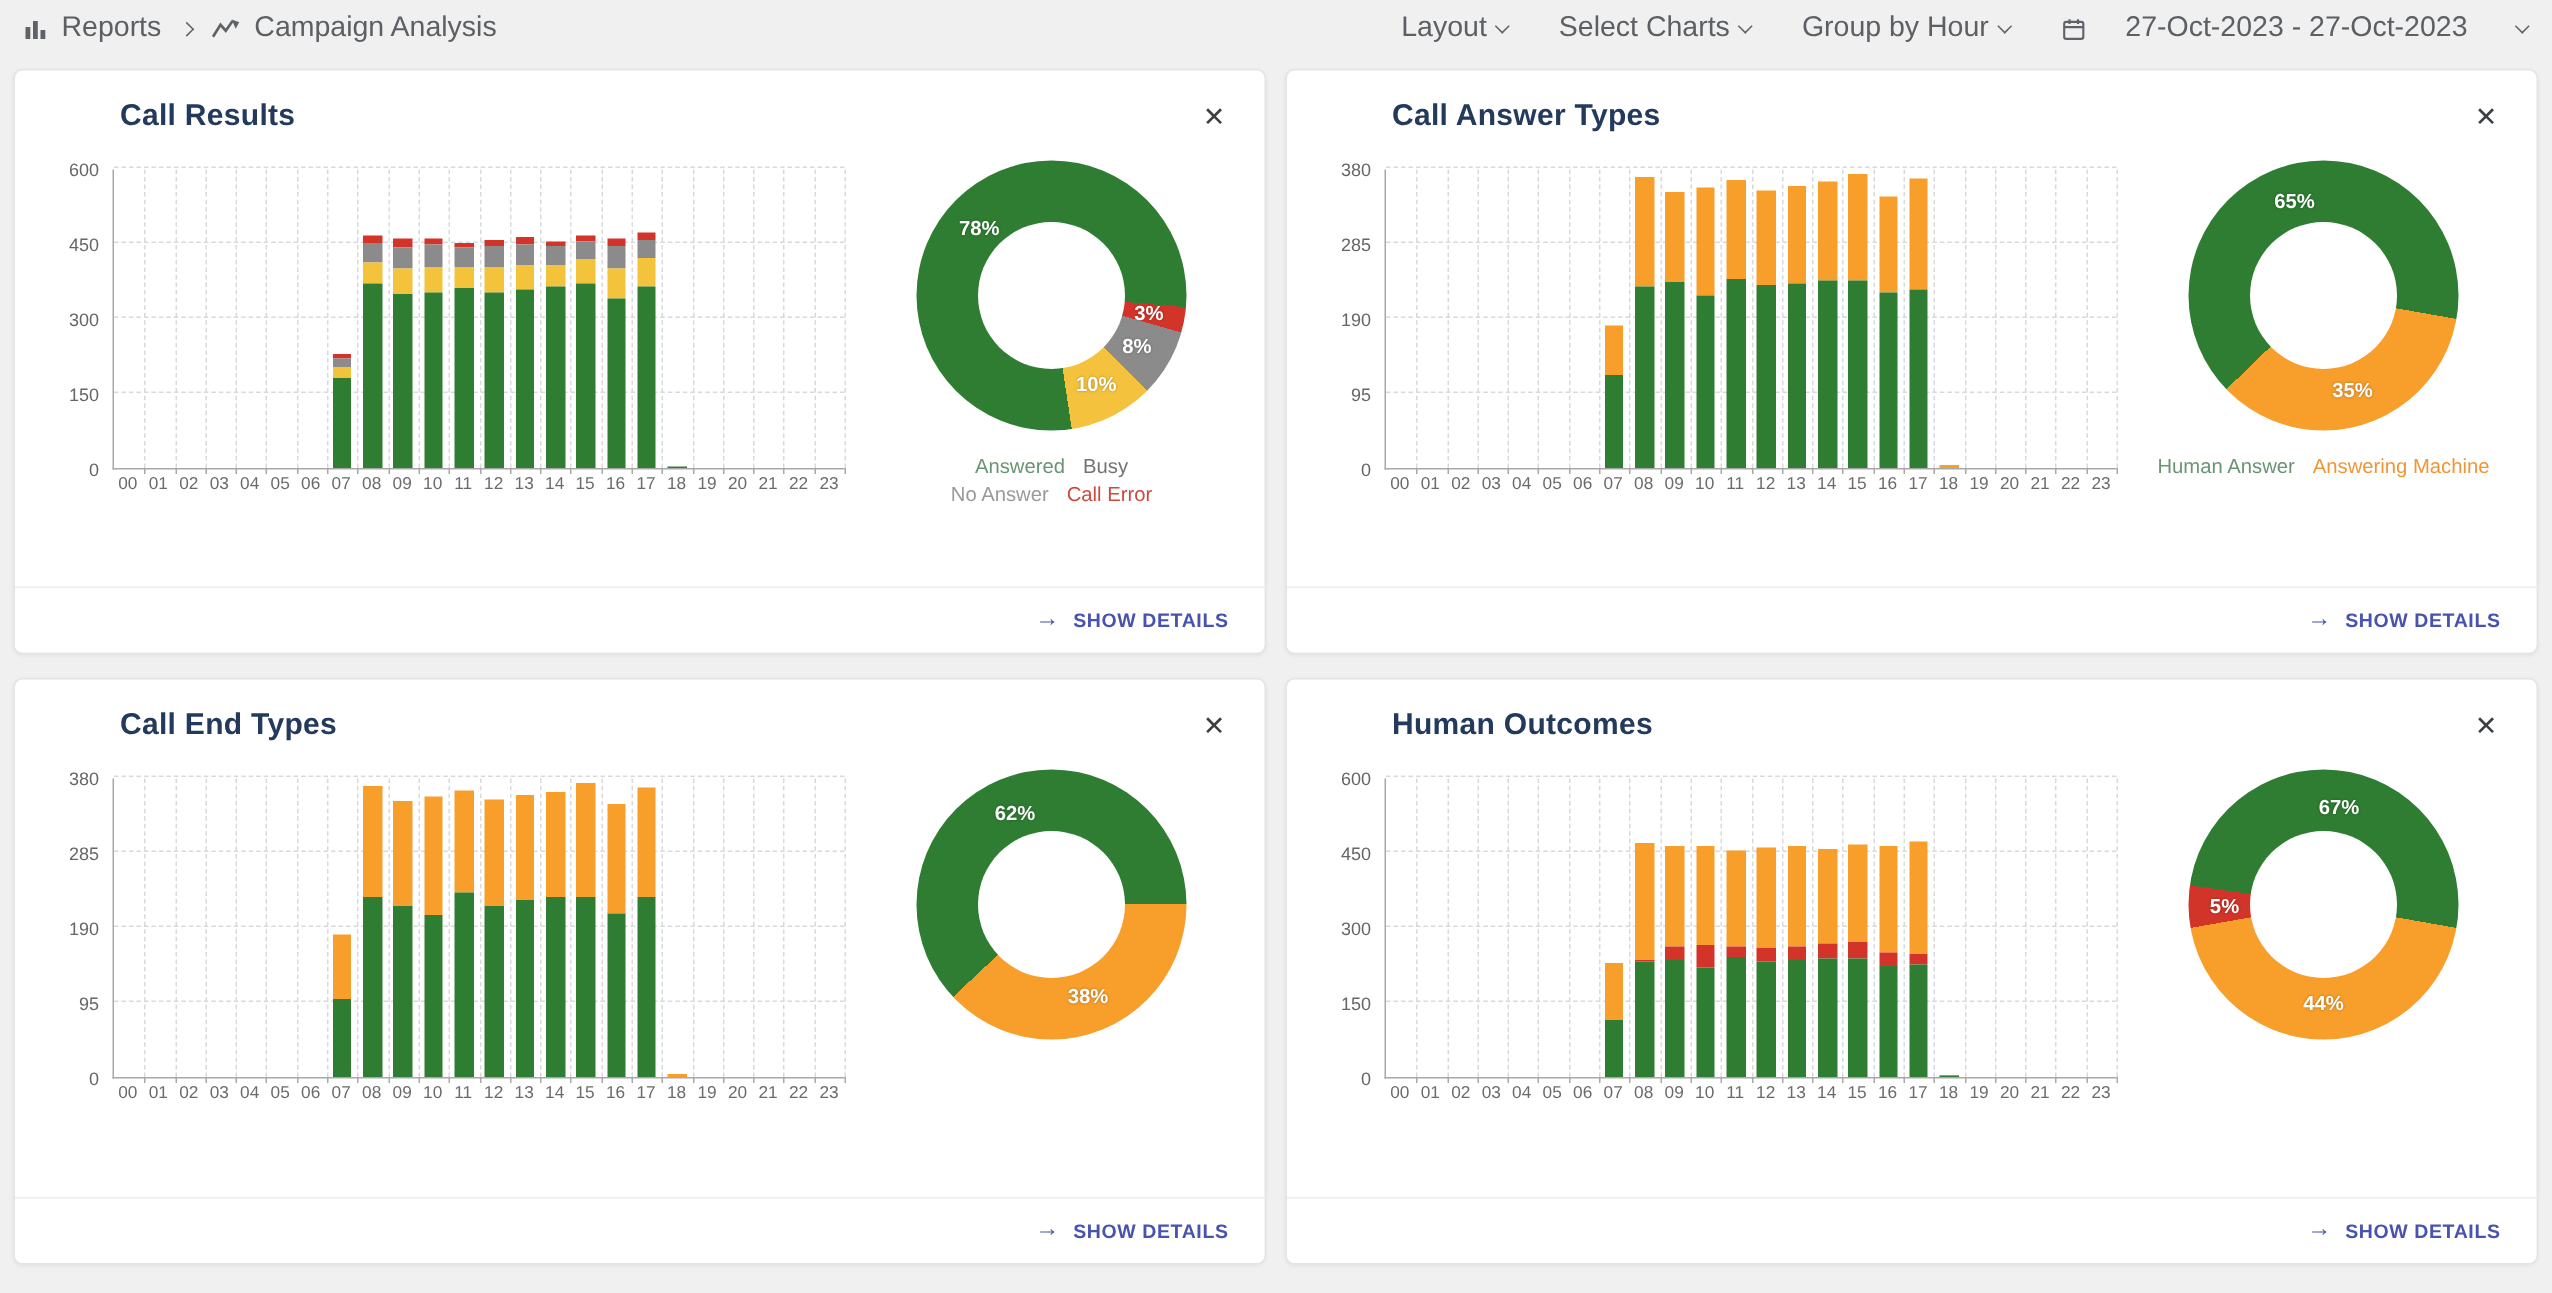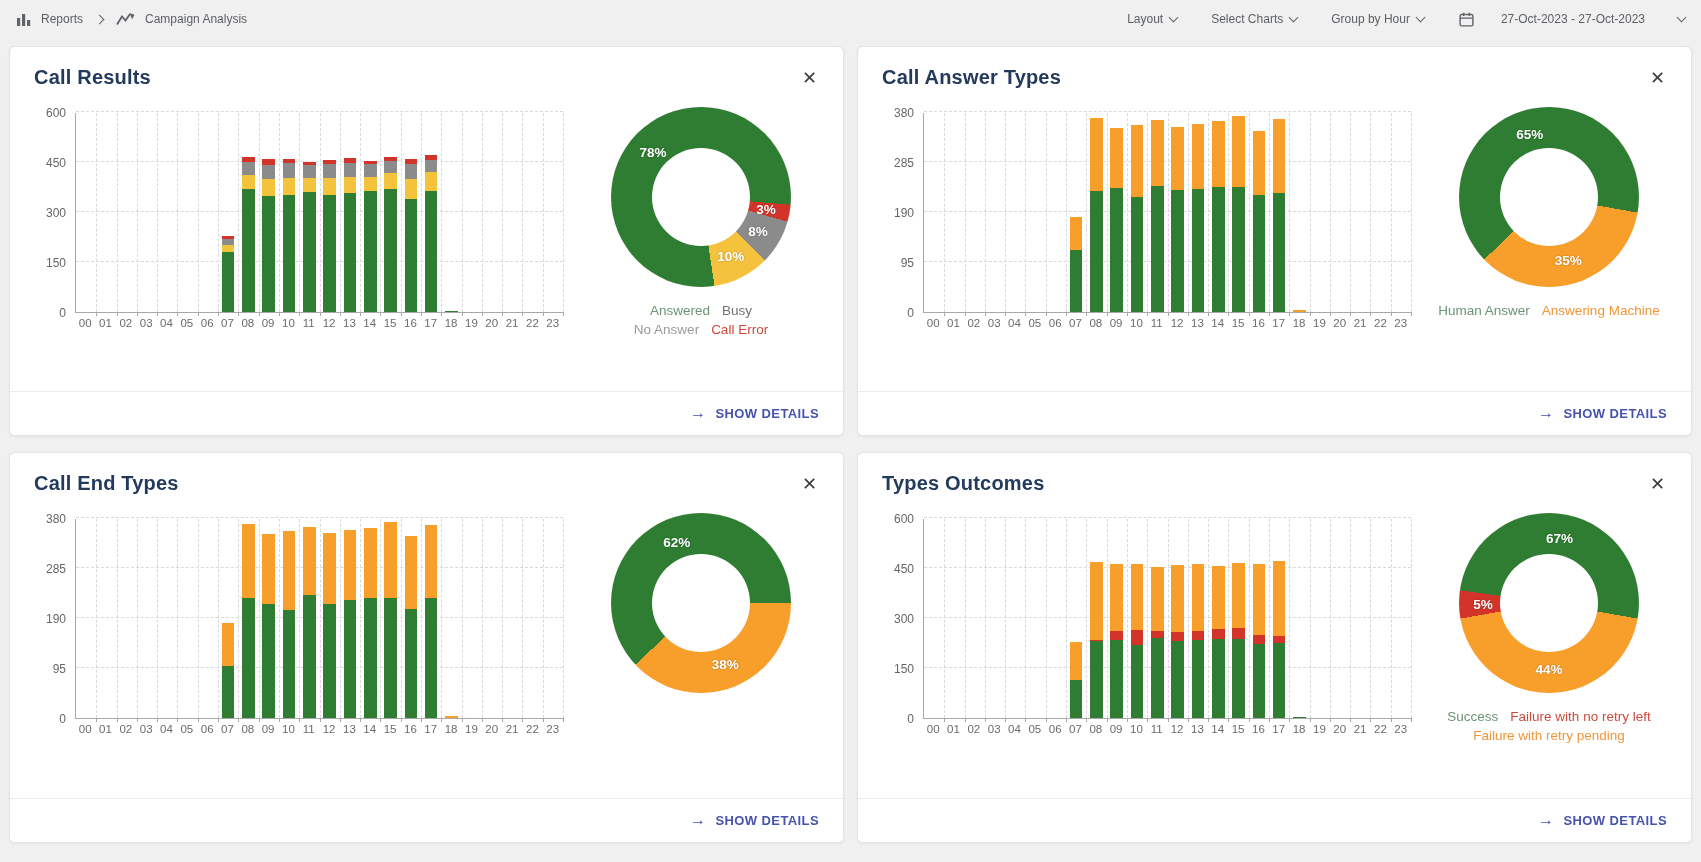--- a/index.html
+++ b/index.html
@@ -5,21 +5,21 @@
   * { box-sizing: border-box; }
   html,body{
     margin:0; width:1701px; height:862px;
     background:#f0f0f1; overflow:hidden;
     font-family:"Liberation Sans", sans-serif;
     -webkit-font-smoothing:antialiased;
   }
   
   .topbar{
     height:38px; display:flex; align-items:center; justify-content:space-between;
-    padding:0 16px; color:#5c6064; font-size:12px;
+    padding:0 16px; color:#5c6064; font-size:19px;
   }
   .crumbs{display:flex; align-items:center; gap:9px;}
   .crumbs .lbl{color:#5c6064;}
   .chev{
     display:inline-block; width:7px; height:7px;
     border-right:1.7px solid #5f6368; border-bottom:1.7px solid #5f6368;
     transform:rotate(45deg); margin:-3px 0 0 7px;
   }
   .chev.right{transform:rotate(-45deg); margin:0 4px;}
   .controls{display:flex; align-items:center; gap:34px;}
@@ -27,21 +27,21 @@
   .ctrl.date{gap:26px;}
   
   .grid{
     display:grid; grid-template-columns:835px 835px; grid-template-rows:390px 391px;
     column-gap:13px; row-gap:16px; padding:8px 9px 0 9px;
   }
   .card{
     position:relative; background:#fff; border:1px solid #e4e4e6; border-radius:6px;
     box-shadow:0 1px 3px rgba(0,0,0,.06); overflow:hidden;
   }
-  .card-head{display:flex; align-items:flex-end; justify-content:space-between; padding:18px 22px 0 24px;}
+  .card-head{display:flex; align-items:flex-end; justify-content:space-between; padding:18px 22px 0 24px;margin-left:46px;}
   .card-head h2{margin:0; font-size:20px; font-weight:700; color:#233a5c; letter-spacing:.2px;}
   .close{
     background:none; border:none; font-size:18px; line-height:18px; color:#3c4043;
     cursor:pointer; padding:2px 4px; margin-top:2px;
   }
   .card-body{display:flex; align-items:flex-start; padding:10px 14px 0 12px;}
   
   .bar-chart{flex:1; display:grid; grid-template-columns:46px 1fr; column-gap:7px; margin-top:14px;}
   .ylabels{position:relative; height:200px;}
   .ylabels span{
@@ -707,21 +707,21 @@
     <div class="card-foot">
       <a class="details">
         <span class="arr">→</span>
         <span>SHOW DETAILS</span>
       </a>
     </div>
   </section>
 
   <section class="card">
     <div class="card-head">
-      <h2>Types Outcomes</h2>
+      <h2>Human Outcomes</h2>
       <button class="close">✕</button>
     </div>
     <div class="card-body">
       <div class="bar-chart">
           <div class="ylabels">
             <span style="bottom:-6.0px">0</span>
             <span style="bottom:44.0px">150</span>
             <span style="bottom:94.0px">300</span>
             <span style="bottom:144.0px">450</span>
             <span style="bottom:194.0px">600</span>
@@ -891,24 +891,20 @@
             </div>
           </div>
         </div>
       <div class="donut-col">
         <div class="donut" style="background: conic-gradient(from 100deg, rgb(248, 158, 43) 0deg, rgb(248, 158, 43) 160deg, rgb(210, 52, 42) 160deg, rgb(210, 52, 42) 178.18deg, rgb(46, 125, 50) 178.18deg, rgb(46, 125, 50) 360deg);">
             <div class="hole"></div>
             <span class="plabel" style="left:90.0px;top:156.0px">44%</span>
             <span class="plabel" style="left:24.0px;top:91.0px">5%</span>
             <span class="plabel" style="left:100.4px;top:24.8px">67%</span>
           </div>
-        <div class="legend">
-            <div class="lrow"><span style="color:#6b9474">Success</span><span style="color:#cd4b3d">Failure with no retry left</span></div>
-            <div class="lrow"><span style="color:#f09637">Failure with retry pending</span></div>
-          </div>
       </div>
     </div>
     <div class="card-foot">
       <a class="details">
         <span class="arr">→</span>
         <span>SHOW DETAILS</span>
       </a>
     </div>
   </section>
 

